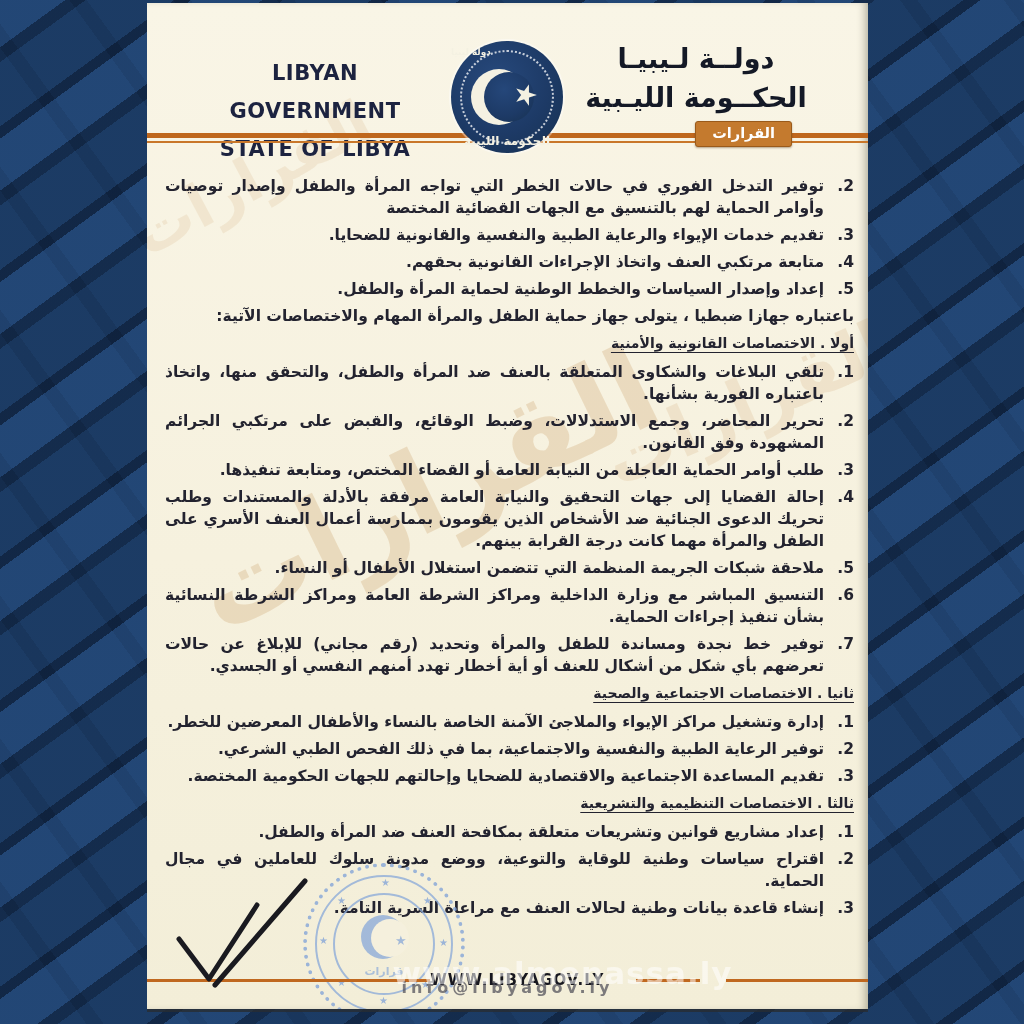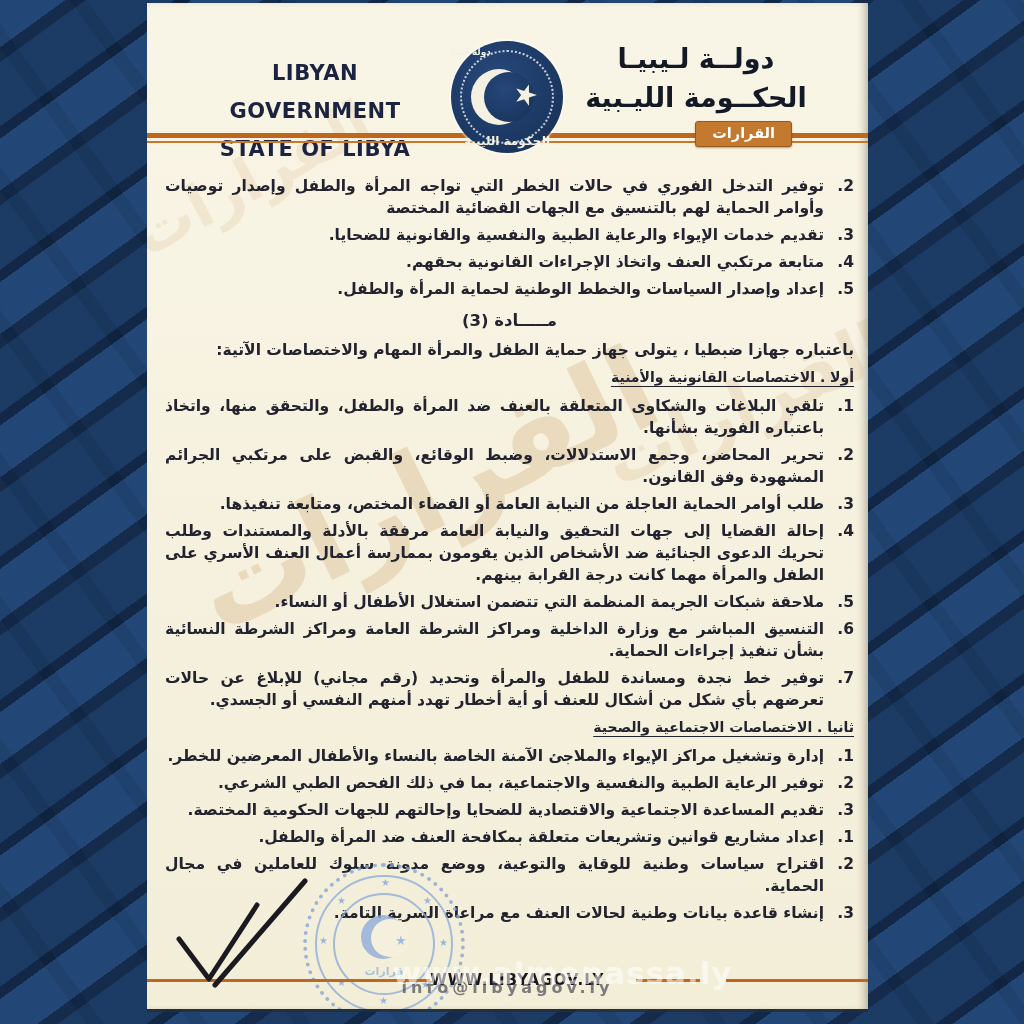--- a/index.html
+++ b/index.html
@@ -153,21 +153,20 @@
     </div>
     <div class="item">
       <span class="num">4.</span>
       <span class="itxt">متابعة مرتكبي العنف واتخاذ الإجراءات القانونية بحقهم.</span>
     </div>
     <div class="item">
       <span class="num">5.</span>
       <span class="itxt">إعداد وإصدار السياسات والخطط الوطنية لحماية المرأة والطفل.</span>
     </div>
 
-    <div class="article-title">مـــــادة (3)</div>
     <div class="article-intro">باعتباره جهازا ضبطيا ، يتولى جهاز حماية الطفل والمرأة المهام والاختصاصات الآتية:</div>
 
     <div class="sec-heading">أولا . الاختصاصات القانونية والأمنية</div>
 
     <div class="item">
       <span class="num">1.</span>
       <span class="itxt">تلقي البلاغات والشكاوى المتعلقة بالعنف ضد المرأة والطفل، والتحقق منها، واتخاذ باعتباره الفورية بشأنها.</span>
     </div>
     <div class="item">
       <span class="num">2.</span>
@@ -202,20 +201,21 @@
     </div>
     <div class="item">
       <span class="num">2.</span>
       <span class="itxt">توفير الرعاية الطبية والنفسية والاجتماعية، بما في ذلك الفحص الطبي الشرعي.</span>
     </div>
     <div class="item">
       <span class="num">3.</span>
       <span class="itxt">تقديم المساعدة الاجتماعية والاقتصادية للضحايا وإحالتهم للجهات الحكومية المختصة.</span>
     </div>
 
+    <div class="sec-heading">ثالثا . الاختصاصات التنظيمية والتشريعية</div>
 
     <div class="item">
       <span class="num">1.</span>
       <span class="itxt">إعداد مشاريع قوانين وتشريعات متعلقة بمكافحة العنف ضد المرأة والطفل.</span>
     </div>
     <div class="item">
       <span class="num">2.</span>
       <span class="itxt">اقتراح سياسات وطنية للوقاية والتوعية، ووضع مدونة سلوك للعاملين في مجال الحماية.</span>
     </div>
     <div class="item">

